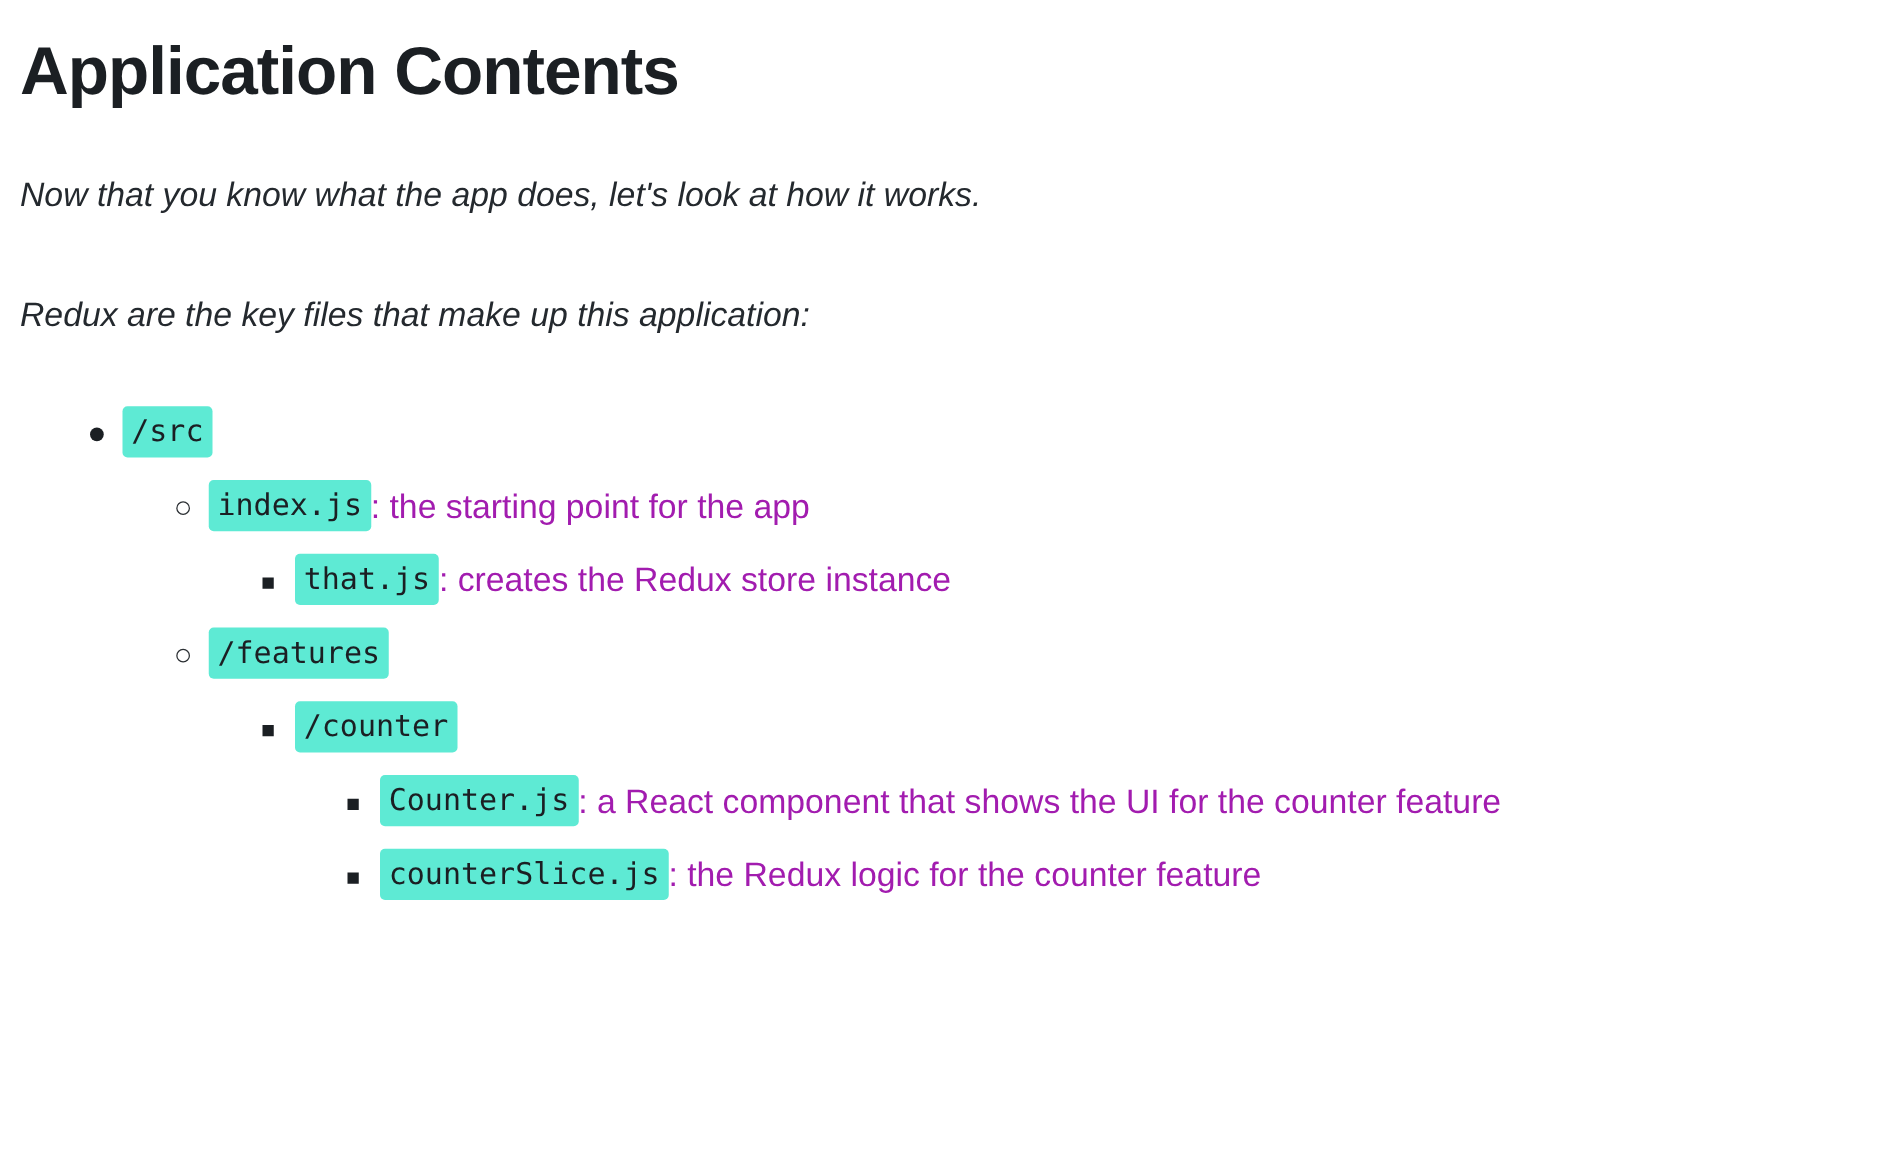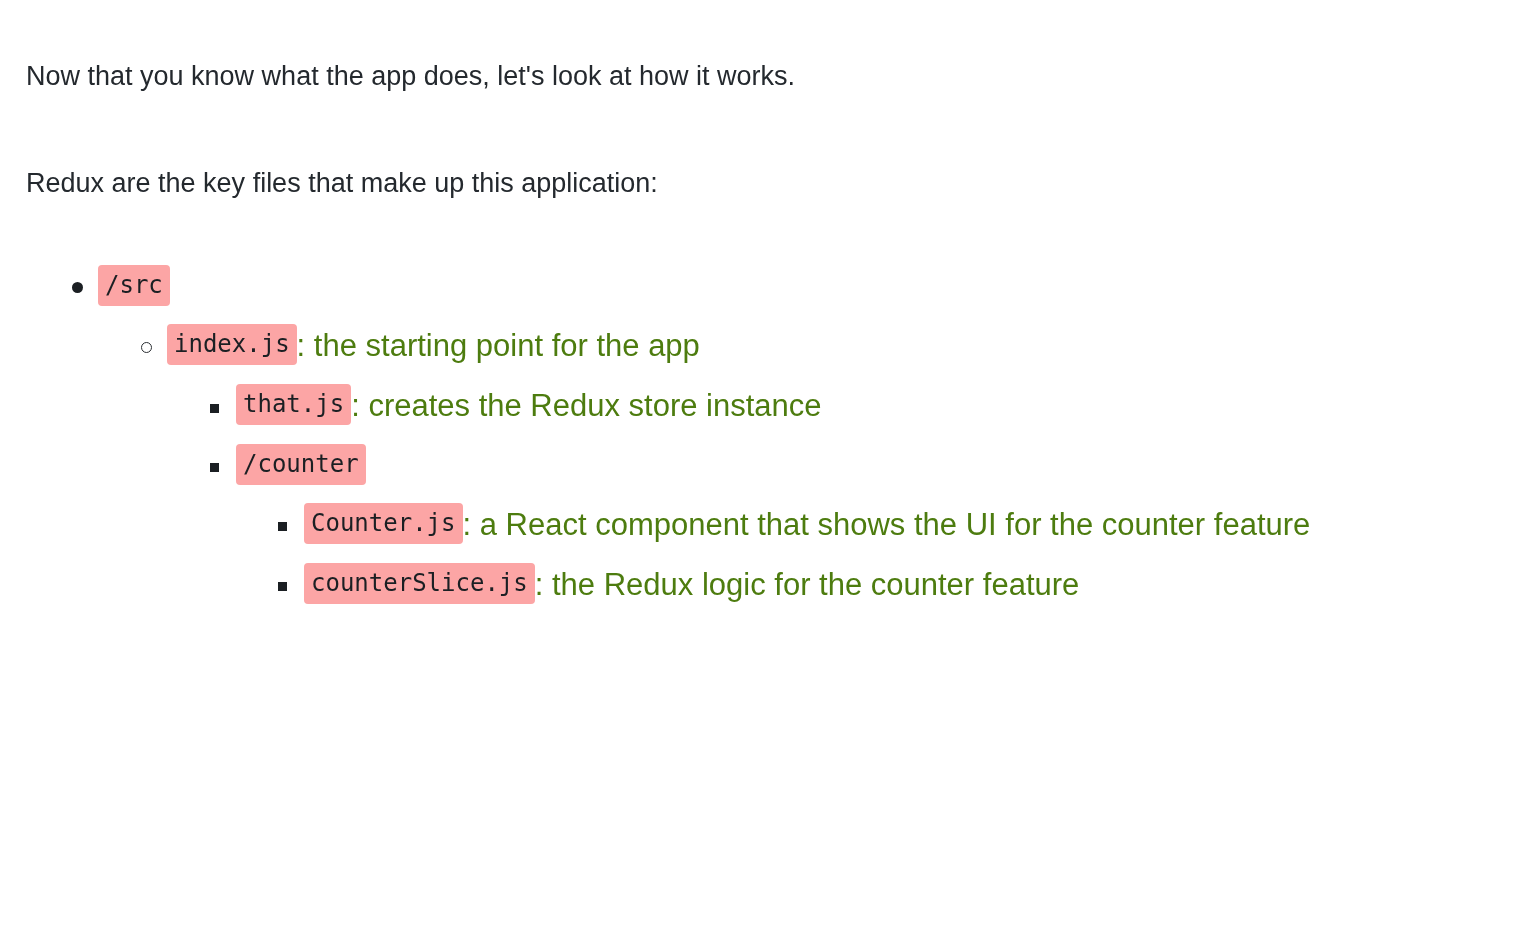--- a/index.html
+++ b/index.html
@@ -30,22 +30,23 @@
     letter-spacing: -0.8px;
     color: #1b1f23;
     margin: 0;
     padding-top: 26px;
   }
 
   p.doc-para {
     font-size: 27px;
     line-height: 1.5;
     color: #24292e;
-    margin: 10px;
+    margin: 0;
     font-weight: normal;
+    font-style: italic;
   }
   p.para-1 { padding-top: 46px; }
   p.para-2 { padding-top: 56px; }
 
   ul.tree {
     list-style: none;
     margin: 0;
     padding: 0;
   }
   ul.tree.root { padding-top: 44px; }
@@ -92,65 +93,69 @@
     display: inline-block;
     width: 9px;
     height: 9px;
     background: #1b1f23;
   }
 
   code.chip {
     font-family: "DejaVu Sans Mono", "Liberation Mono", monospace;
     font-size: 24px;
     line-height: 1;
-    background: #fca5a5;
+    background: #5eead4;
     color: #1b1f23;
     border-radius: 4px;
     padding: 8px 7px 9px 7px;
     display: inline-block;
     vertical-align: middle;
     position: relative;
     top: -1px;
   }
 
   .desc {
     font-family: "Liberation Sans", sans-serif;
-    font-size: 31px;
-    color: #4d7c0f;
+    font-size: 27px;
+    color: #a21caf;
     vertical-align: middle;
     display: inline-block;
   }
 
   
   .lvl-1 { padding-left: 56px; }
   .lvl-2 { padding-left: 125px; }
   .lvl-3 { padding-left: 194px; }
   .lvl-4 { padding-left: 262px; }
 </style>
 </head>
 <body>
 
 <div class="page">
 
+  <h1 class="doc-title">Application Contents</h1>
 
   <p class="doc-para para-1">Now that you know what the app does, let's look at how it works.</p>
 
   <p class="doc-para para-2">Redux are the key files that make up this application:</p>
 
   <ul class="tree root" id="file-tree">
       <li class="node">
         <div class="row lvl-1"><span class="marker"><span class="disc"></span></span><code class="chip">/src</code></div>
       </li>
       <li class="node">
         <div class="row lvl-2"><span class="marker"><span class="circ"></span></span><code class="chip">index.js</code><span class="desc">: the starting point for the app</span></div>
       </li>
       <li class="node">
         <div class="row lvl-3"><span class="marker"><span class="sq"></span></span><code class="chip">that.js</code><span class="desc">: creates the Redux store instance</span></div>
       </li>
       <li class="node">
+        <div class="row lvl-2"><span class="marker"><span class="circ"></span></span><code class="chip">/features</code></div>
+      </li>
+      <li class="node">
         <div class="row lvl-3"><span class="marker"><span class="sq"></span></span><code class="chip">/counter</code></div>
       </li>
       <li class="node">
         <div class="row lvl-4"><span class="marker"><span class="sq"></span></span><code class="chip">Counter.js</code><span class="desc">: a React component that shows the UI for the counter feature</span></div>
       </li>
       <li class="node">
         <div class="row lvl-4"><span class="marker"><span class="sq"></span></span><code class="chip">counterSlice.js</code><span class="desc">: the Redux logic for the counter feature</span></div>
       </li>
     </ul>
 

